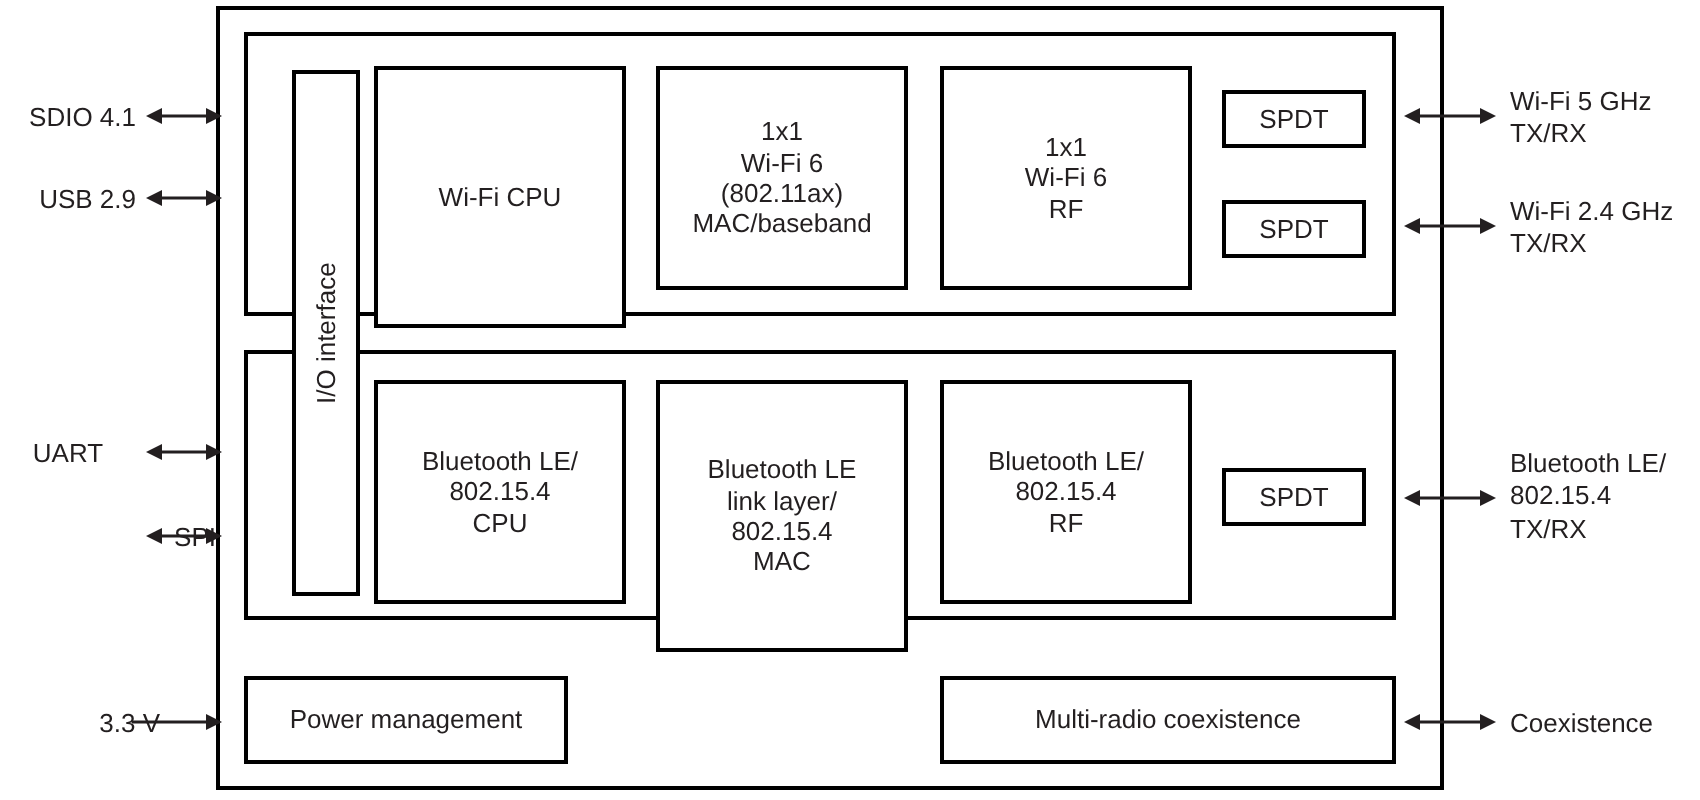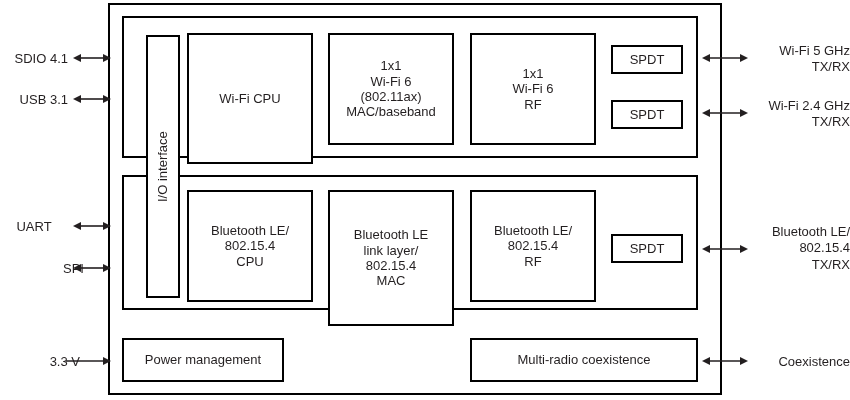--- a/index.html
+++ b/index.html
@@ -76,21 +76,21 @@
   .conn svg{display:block;}
 
   
   .port-label{
     position:absolute;
     font-size:13px;
     line-height:1.25;
     color:#231f20;
     white-space:pre-line;
   }
-  .port-label.right{text-align:right;}
+  .port-label.right{text-align:left;}
   .port-label.left{text-align:right;}
 </style>
 </head>
 <body>
 
 <div id="stage">
 
   <div class="chip-outline" id="chip"></div>
 
   <div class="panel" id="wifi-panel"></div>
@@ -141,39 +141,39 @@
   </div>
   <div class="port-label left" style="left:0px;top:51px;width:68px;">SDIO 4.1</div>
 
   <div class="conn" style="left:73px;top:91px;">
     <svg width="38" height="16" viewBox="0 0 38 16">
       <line x1="6" y1="8" x2="32" y2="8" stroke="#231f20" stroke-width="1.6"></line>
       <polygon points="0,8 8,4 8,12" fill="#231f20"></polygon>
       <polygon points="38,8 30,4 30,12" fill="#231f20"></polygon>
     </svg>
   </div>
-  <div class="port-label left" style="left:0px;top:92px;width:68px;">USB 3.1</div>
+  <div class="port-label left" style="left:0px;top:92px;width:68px;">USB 2.9</div>
 
   <div class="conn" style="left:73px;top:218px;">
     <svg width="38" height="16" viewBox="0 0 38 16">
       <line x1="6" y1="8" x2="32" y2="8" stroke="#231f20" stroke-width="1.6"></line>
       <polygon points="0,8 8,4 8,12" fill="#231f20"></polygon>
       <polygon points="38,8 30,4 30,12" fill="#231f20"></polygon>
     </svg>
   </div>
   <div class="port-label left" style="left:0px;top:219px;width:68px;text-align:center;">UART</div>
 
   <div class="conn" style="left:73px;top:260px;">
     <svg width="38" height="16" viewBox="0 0 38 16">
       <line x1="6" y1="8" x2="32" y2="8" stroke="#231f20" stroke-width="1.6"></line>
       <polygon points="0,8 8,4 8,12" fill="#231f20"></polygon>
       <polygon points="38,8 30,4 30,12" fill="#231f20"></polygon>
     </svg>
   </div>
-  <div class="port-label left" style="left:16px;top:261px;width:68px;">SPI</div>
+  <div class="port-label left" style="left:0px;top:261px;width:68px;padding-left:40px;">SPI</div>
 
   <div class="conn" style="left:66px;top:353px;">
     <svg width="45" height="16" viewBox="0 0 45 16">
       <line x1="0" y1="8" x2="39" y2="8" stroke="#231f20" stroke-width="1.6"></line>
       <polygon points="45,8 37,4 37,12" fill="#231f20"></polygon>
     </svg>
   </div>
   <div class="port-label left" style="left:0px;top:354px;width:60px;margin-left:20px;">3.3 V</div>
 
   <div class="conn" style="left:702px;top:50px;">

